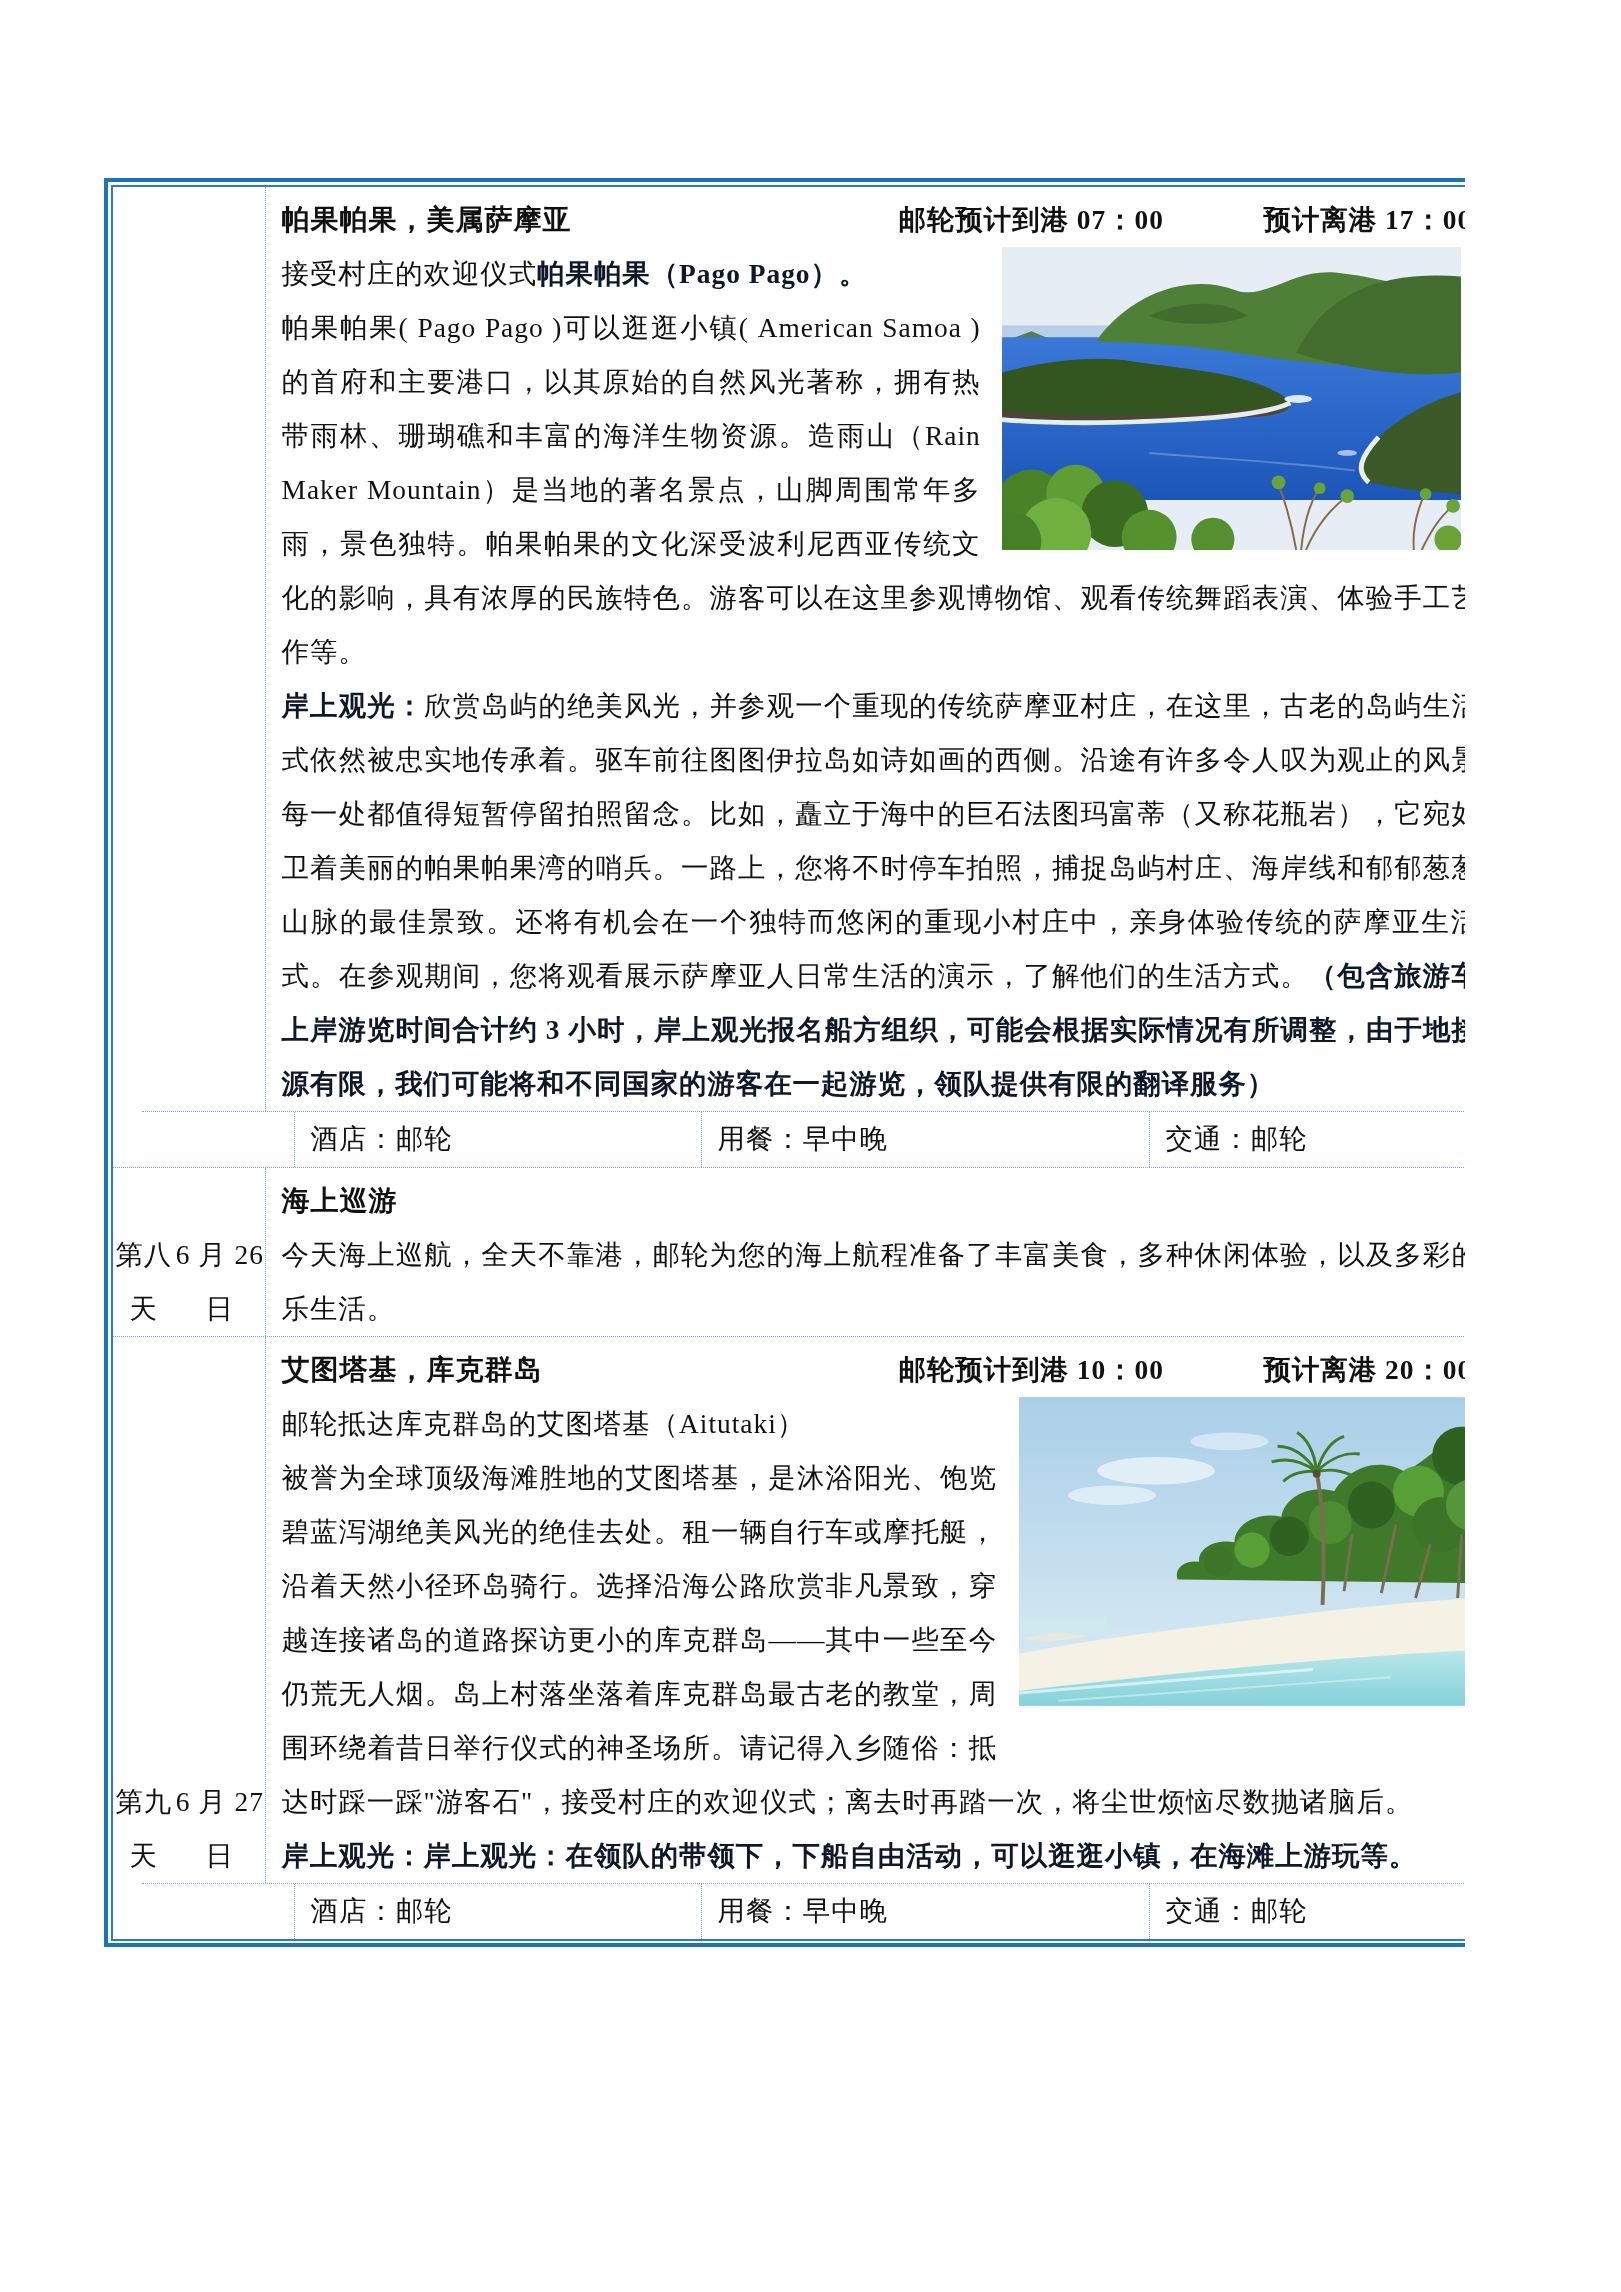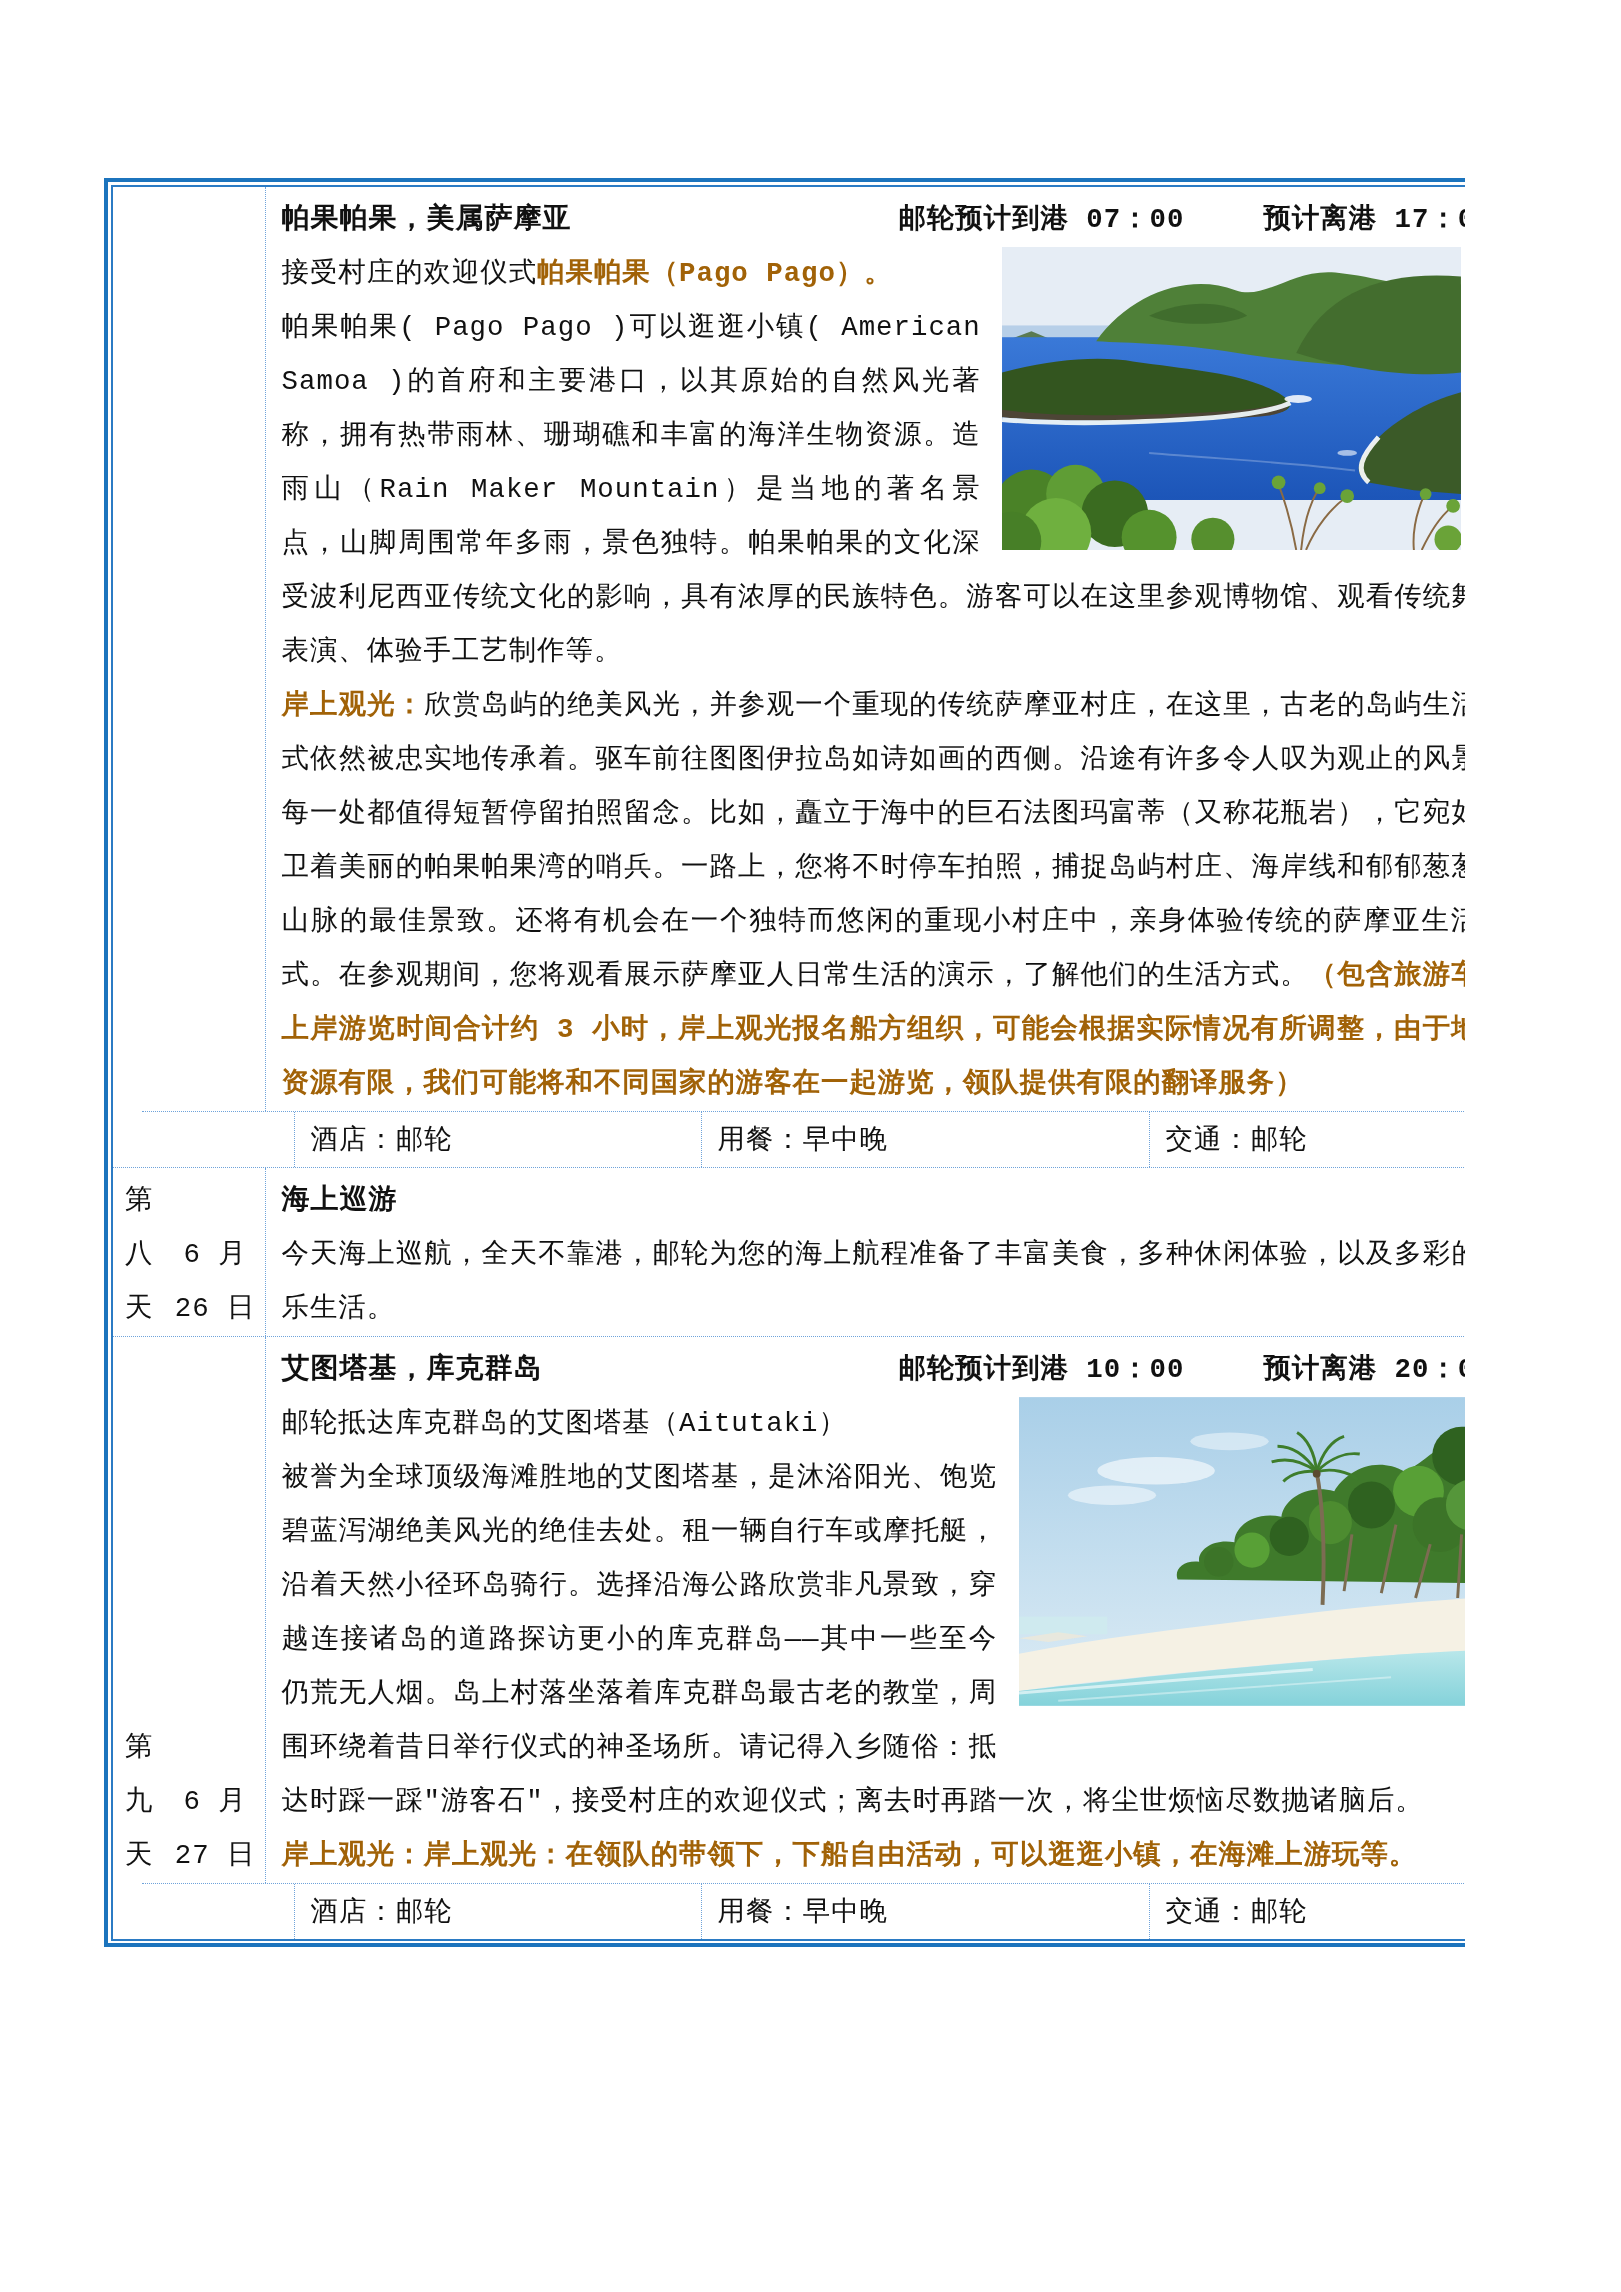--- a/index.html
+++ b/index.html
@@ -1,18 +1,18 @@
 <!DOCTYPE html>
 <html><head>
 <meta charset="utf-8">
 <style>
   html,body{margin:0;padding:0;background:#ffffff;}
   .page{
     position:relative;width:1465px;height:2293px;background:#fff;overflow:hidden;
-    font-family:Liberation Mono, monospace;color:#111;
+    font-family:Liberation Serif, serif;color:#111;
   }
   
   .doc-table{
     position:absolute;left:104px;top:178px;width:1421px;
     border:4.9px solid #1c74bd;padding:2.9px;box-sizing:border-box;background:#fff;
   }
   .tbl-inner{border:2px solid #2b7bc4;}
   .trow{display:flex;align-items:stretch;box-sizing:border-box;}
   .trow + .trow{border-top:1px dotted #6fa3da;}
   .day-cell{
@@ -23,21 +23,21 @@
   .content-cell{
     flex:1;box-sizing:border-box;padding:5.9px 7.8px 0 15.7px;
     font-size:27.4px;line-height:54px;letter-spacing:1px;
   }
   .sec-header{display:flex;font-weight:bold;white-space:nowrap;}
   .sec-title{flex:0 0 617px;font-size:28px;}
   .sec-arrival{flex:0 0 365px;font-size:27.4px;}
   .sec-departure{font-size:27.4px;}
   p.body{margin:0;text-align:justify;}
   p.single{margin:0;}
-  .pink{color:#a16207;}
+  .pink{color:#0f172a;}
   .bold{font-weight:bold;}
   
   .photo{float:right;overflow:hidden;background:#cfe2ee;}
   .photo svg{display:block;}
   .photo1{width:459px;height:303px;margin:0 47px 13.7px 21.6px;}
   .photo2{width:470px;height:309px;margin:0 19.6px 17.6px 21.6px;}
   
   .info-row{height:56px;margin-left:29px;}
   .info-row .day-cell{border-right:1px dotted #6fa3da;}
   .info-cell{

